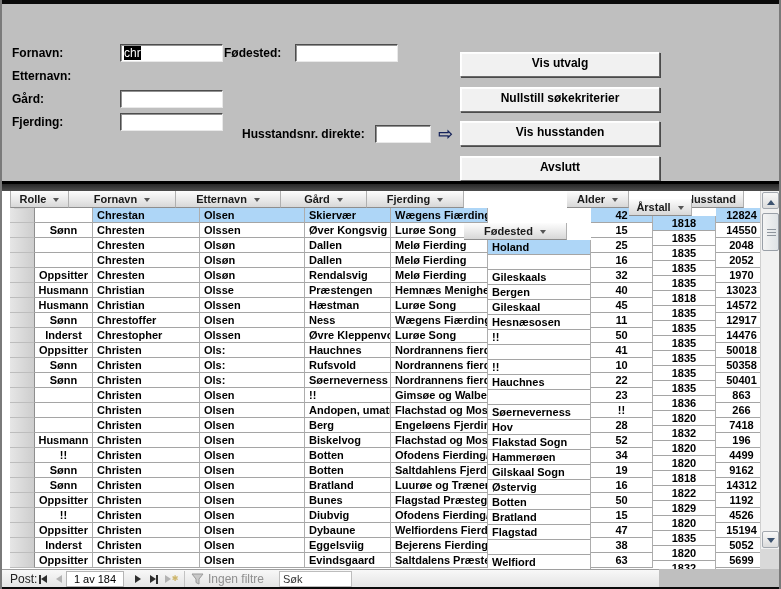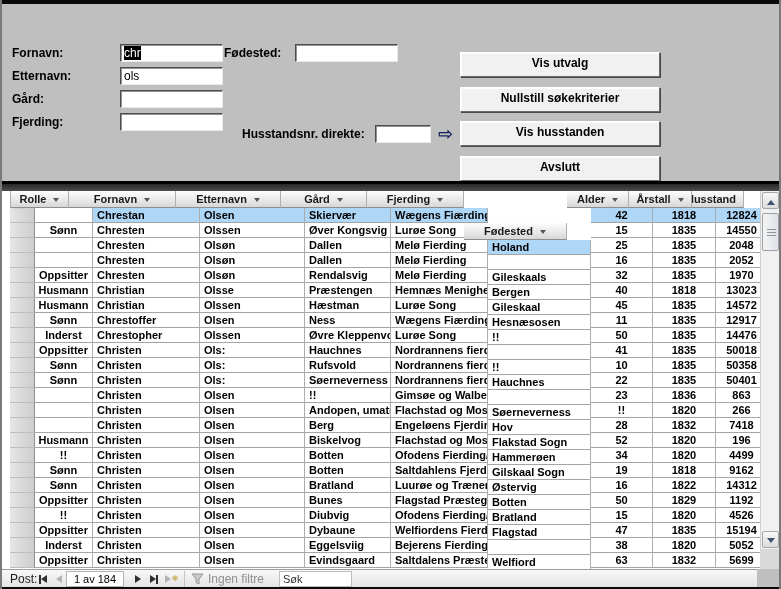--- a/index.html
+++ b/index.html
@@ -77,21 +77,21 @@
   }
   
   .w-sel{width:25px;flex:none;}
   .c0{width:58px;flex:none;}
   .c1{width:107px;flex:none;}
   .c2{width:105px;flex:none;}
   .c3{width:86px;flex:none;}
   .c4{width:97px;flex:none;}
   .c5{width:103px;flex:none;margin-top:32px;}
   .c6{width:62px;flex:none;}
-  .c7{width:63px;flex:none;}
+  .c7{width:63px;flex:none;margin-top:8px;}
   .c8{width:52px;flex:none;}
 
   
   .vscroll{position:absolute;left:758px;top:0;width:19px;height:358px;background:#f1f1f1;border-left:1px solid #cfcfcf;}
   .vs-btn{
     position:absolute;left:1px;width:17px;height:17px;
     background:linear-gradient(#f8f8f8,#dcdcdc);
     border:1px solid #a3a8af;border-radius:2px;cursor:pointer;
   }
   .vs-up{top:1px;} .vs-down{bottom:1px;}
@@ -100,21 +100,21 @@
   .vs-thumb{
     position:absolute;left:1px;top:22px;width:17px;height:38px;
     background:linear-gradient(to right,#f4f4f4,#dfe3e6);
     border:1px solid #9aa0a8;border-radius:2px;cursor:grab;
   }
   .vs-grip{position:absolute;left:4px;top:15px;width:9px;height:1px;background:#8e959d;box-shadow:0 3px 0 #8e959d,0 6px 0 #8e959d;}
   .vs-corner{position:absolute;left:758px;top:358px;width:19px;height:20px;background:#d9d9d9;}
 
   
   .navbar{
-    position:absolute;left:0;top:569px;width:755px;height:18px;
+    position:absolute;left:0;top:569px;width:657px;height:18px;
     background:linear-gradient(#f8f8f8,#e4e4e4);
     border-top:1px solid #9e9e9e;
     font-size:12px;color:#222;
   }
   .nav-label{position:absolute;top:2px;font-size:12px;color:#222;}
   .nav-btn{position:absolute;top:2px;width:15px;height:14px;display:flex;align-items:center;justify-content:center;cursor:pointer;}
   .tri{width:0;height:0;border:4px solid transparent;}
   .tri.r{border-left:6px solid #2e2e2e;border-right:0;}
   .tri.l{border-right:6px solid #2e2e2e;border-left:0;}
   .tri.dim.l{border-right-color:#b3b3b3;}
@@ -137,21 +137,20 @@
 
 <div class="window">
   <div class="topstrip"></div>
 
   <div class="form-area">
 
     <div class="flabel" style="left:10px;top:40px;width:103px;">Fornavn:</div>
     <div class="tbox" style="left:118px;top:40px;width:103px;"><span class="sel">chr</span></div>
 
     <div class="flabel" style="left:10px;top:63px;width:103px;">Etternavn:</div>
-    <div class="tbox" style="left:118px;top:63px;width:103px;"><span>ols</span></div>
 
     <div class="flabel" style="left:10px;top:86px;width:103px;">Gård:</div>
     <div class="tbox" style="left:118px;top:86px;width:103px;"><span></span></div>
 
     <div class="flabel" style="left:10px;top:109px;width:103px;">Fjerding:</div>
     <div class="tbox" style="left:118px;top:109px;width:103px;"><span></span></div>
 
     <div class="flabel" style="left:222px;top:40px;width:68px;">Fødested:</div>
     <div class="tbox" style="left:293px;top:40px;width:103px;"><span></span></div>
 

